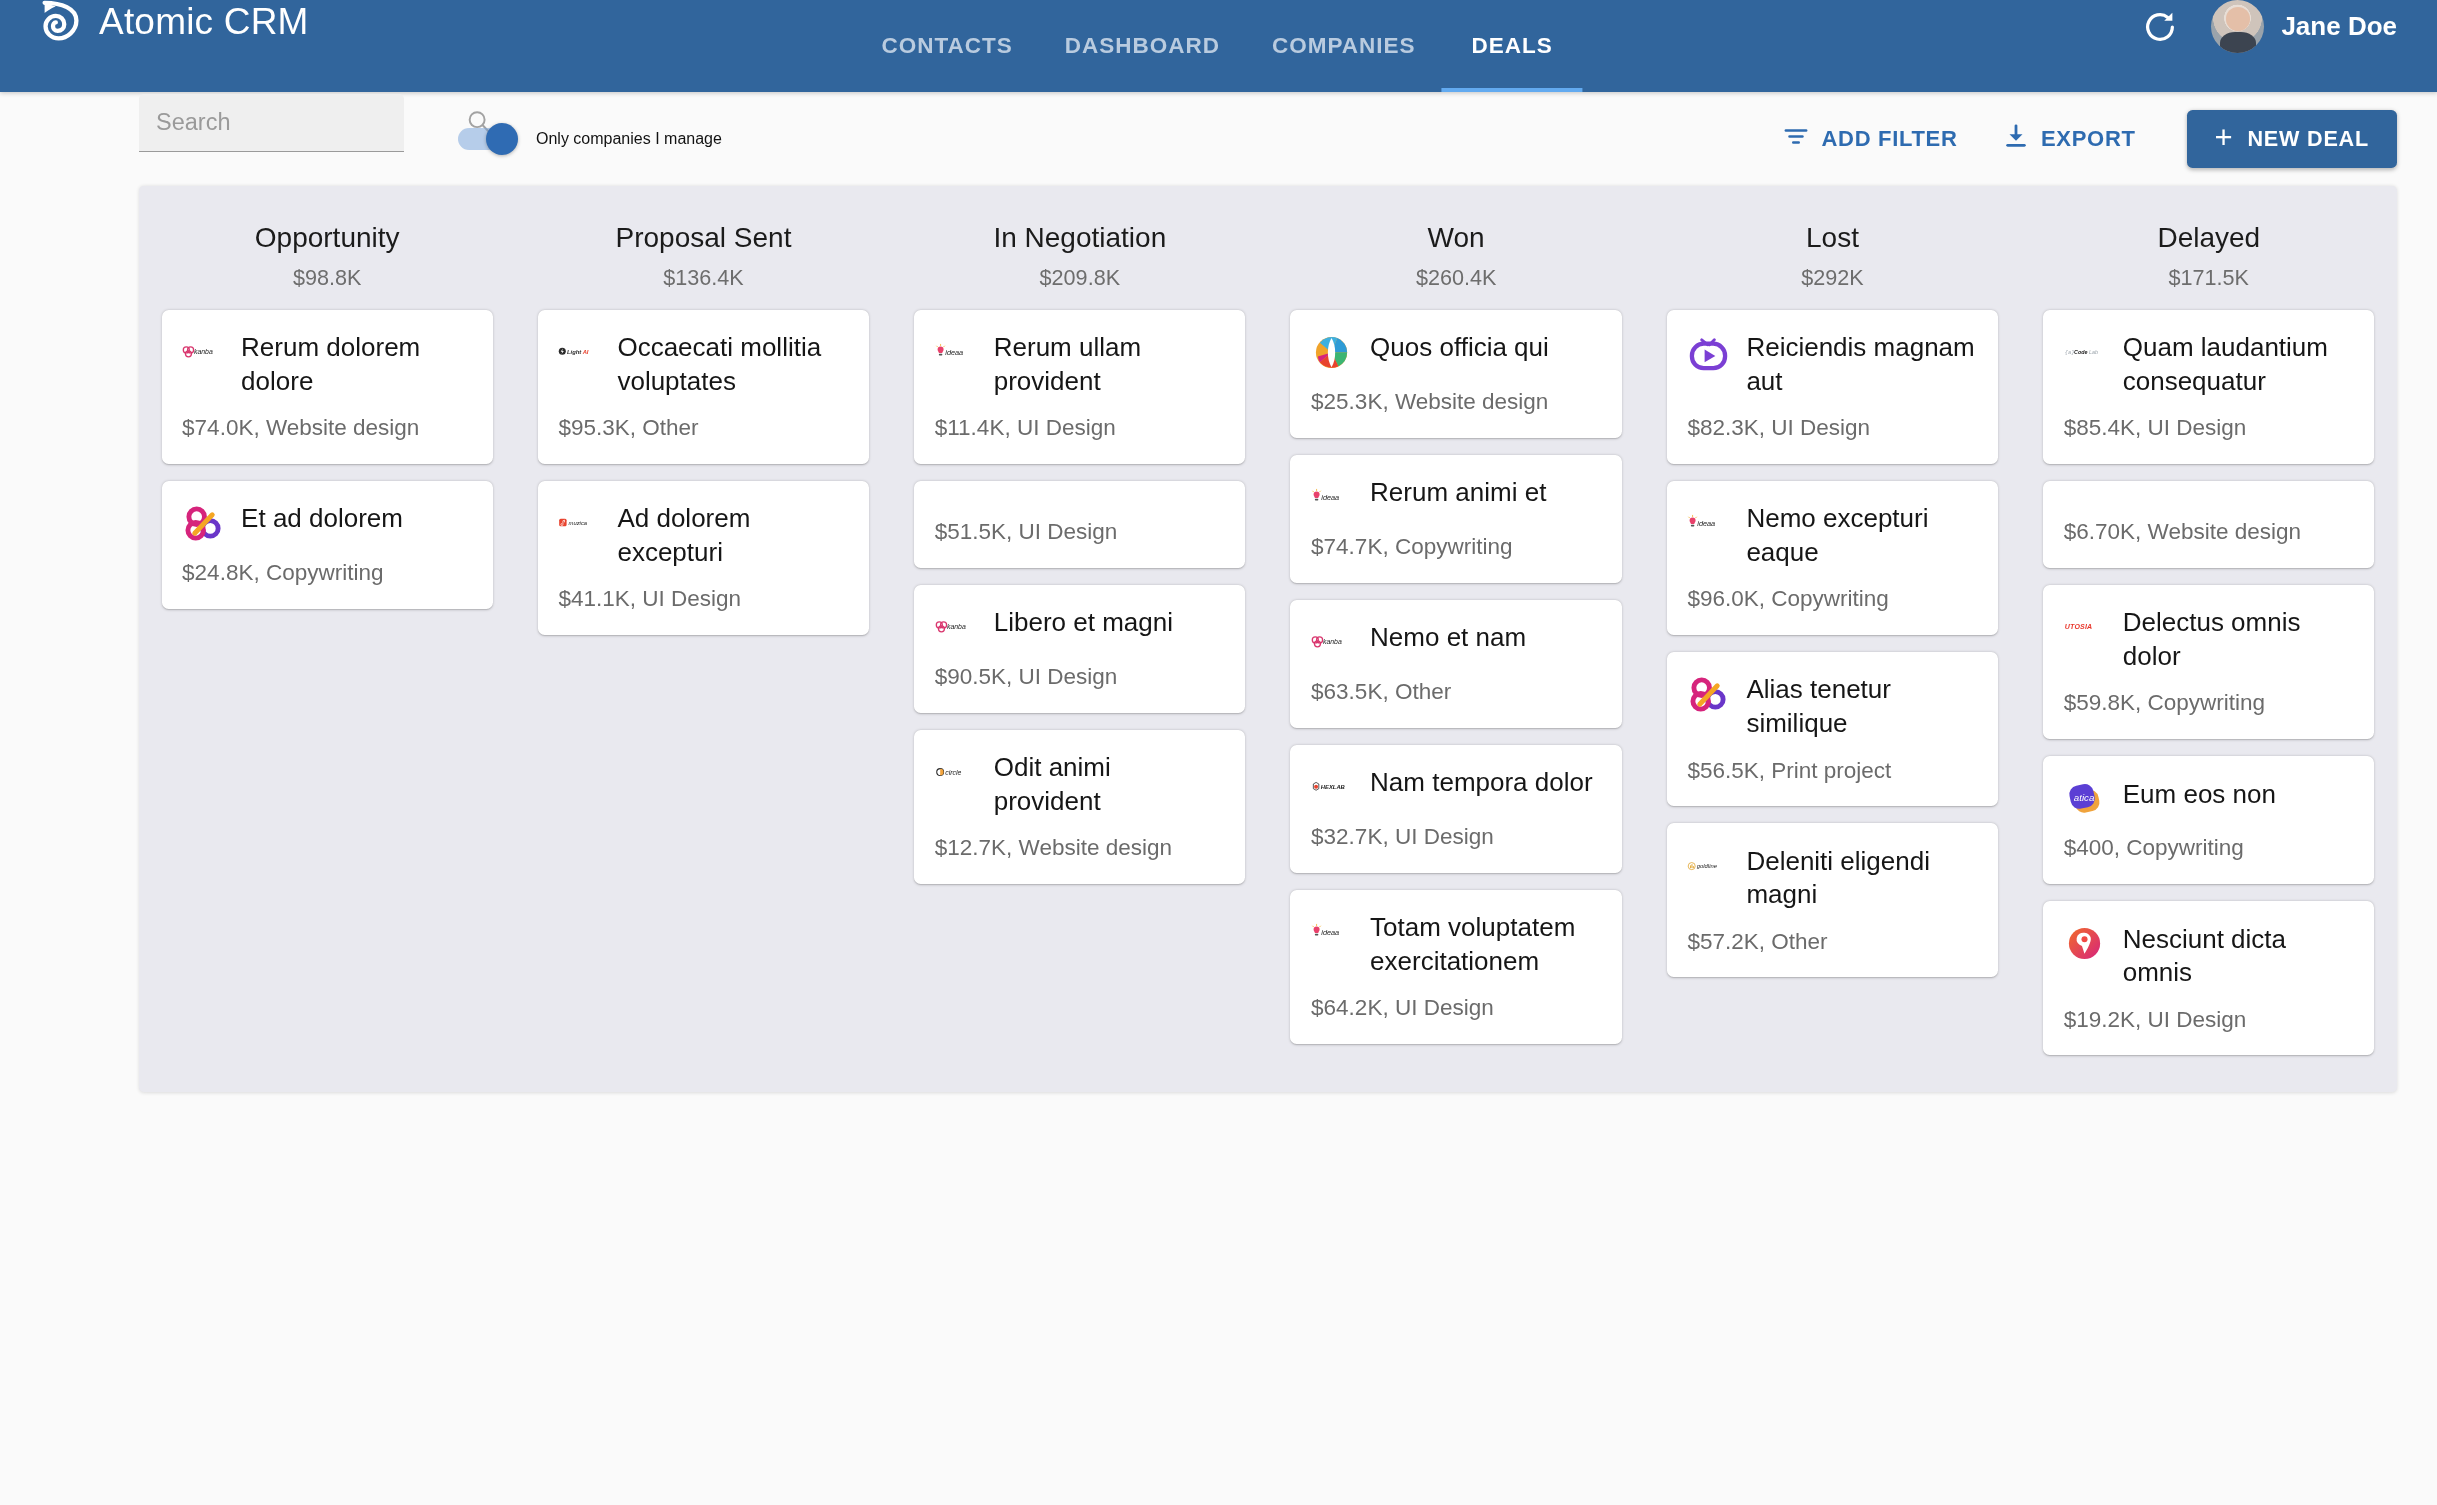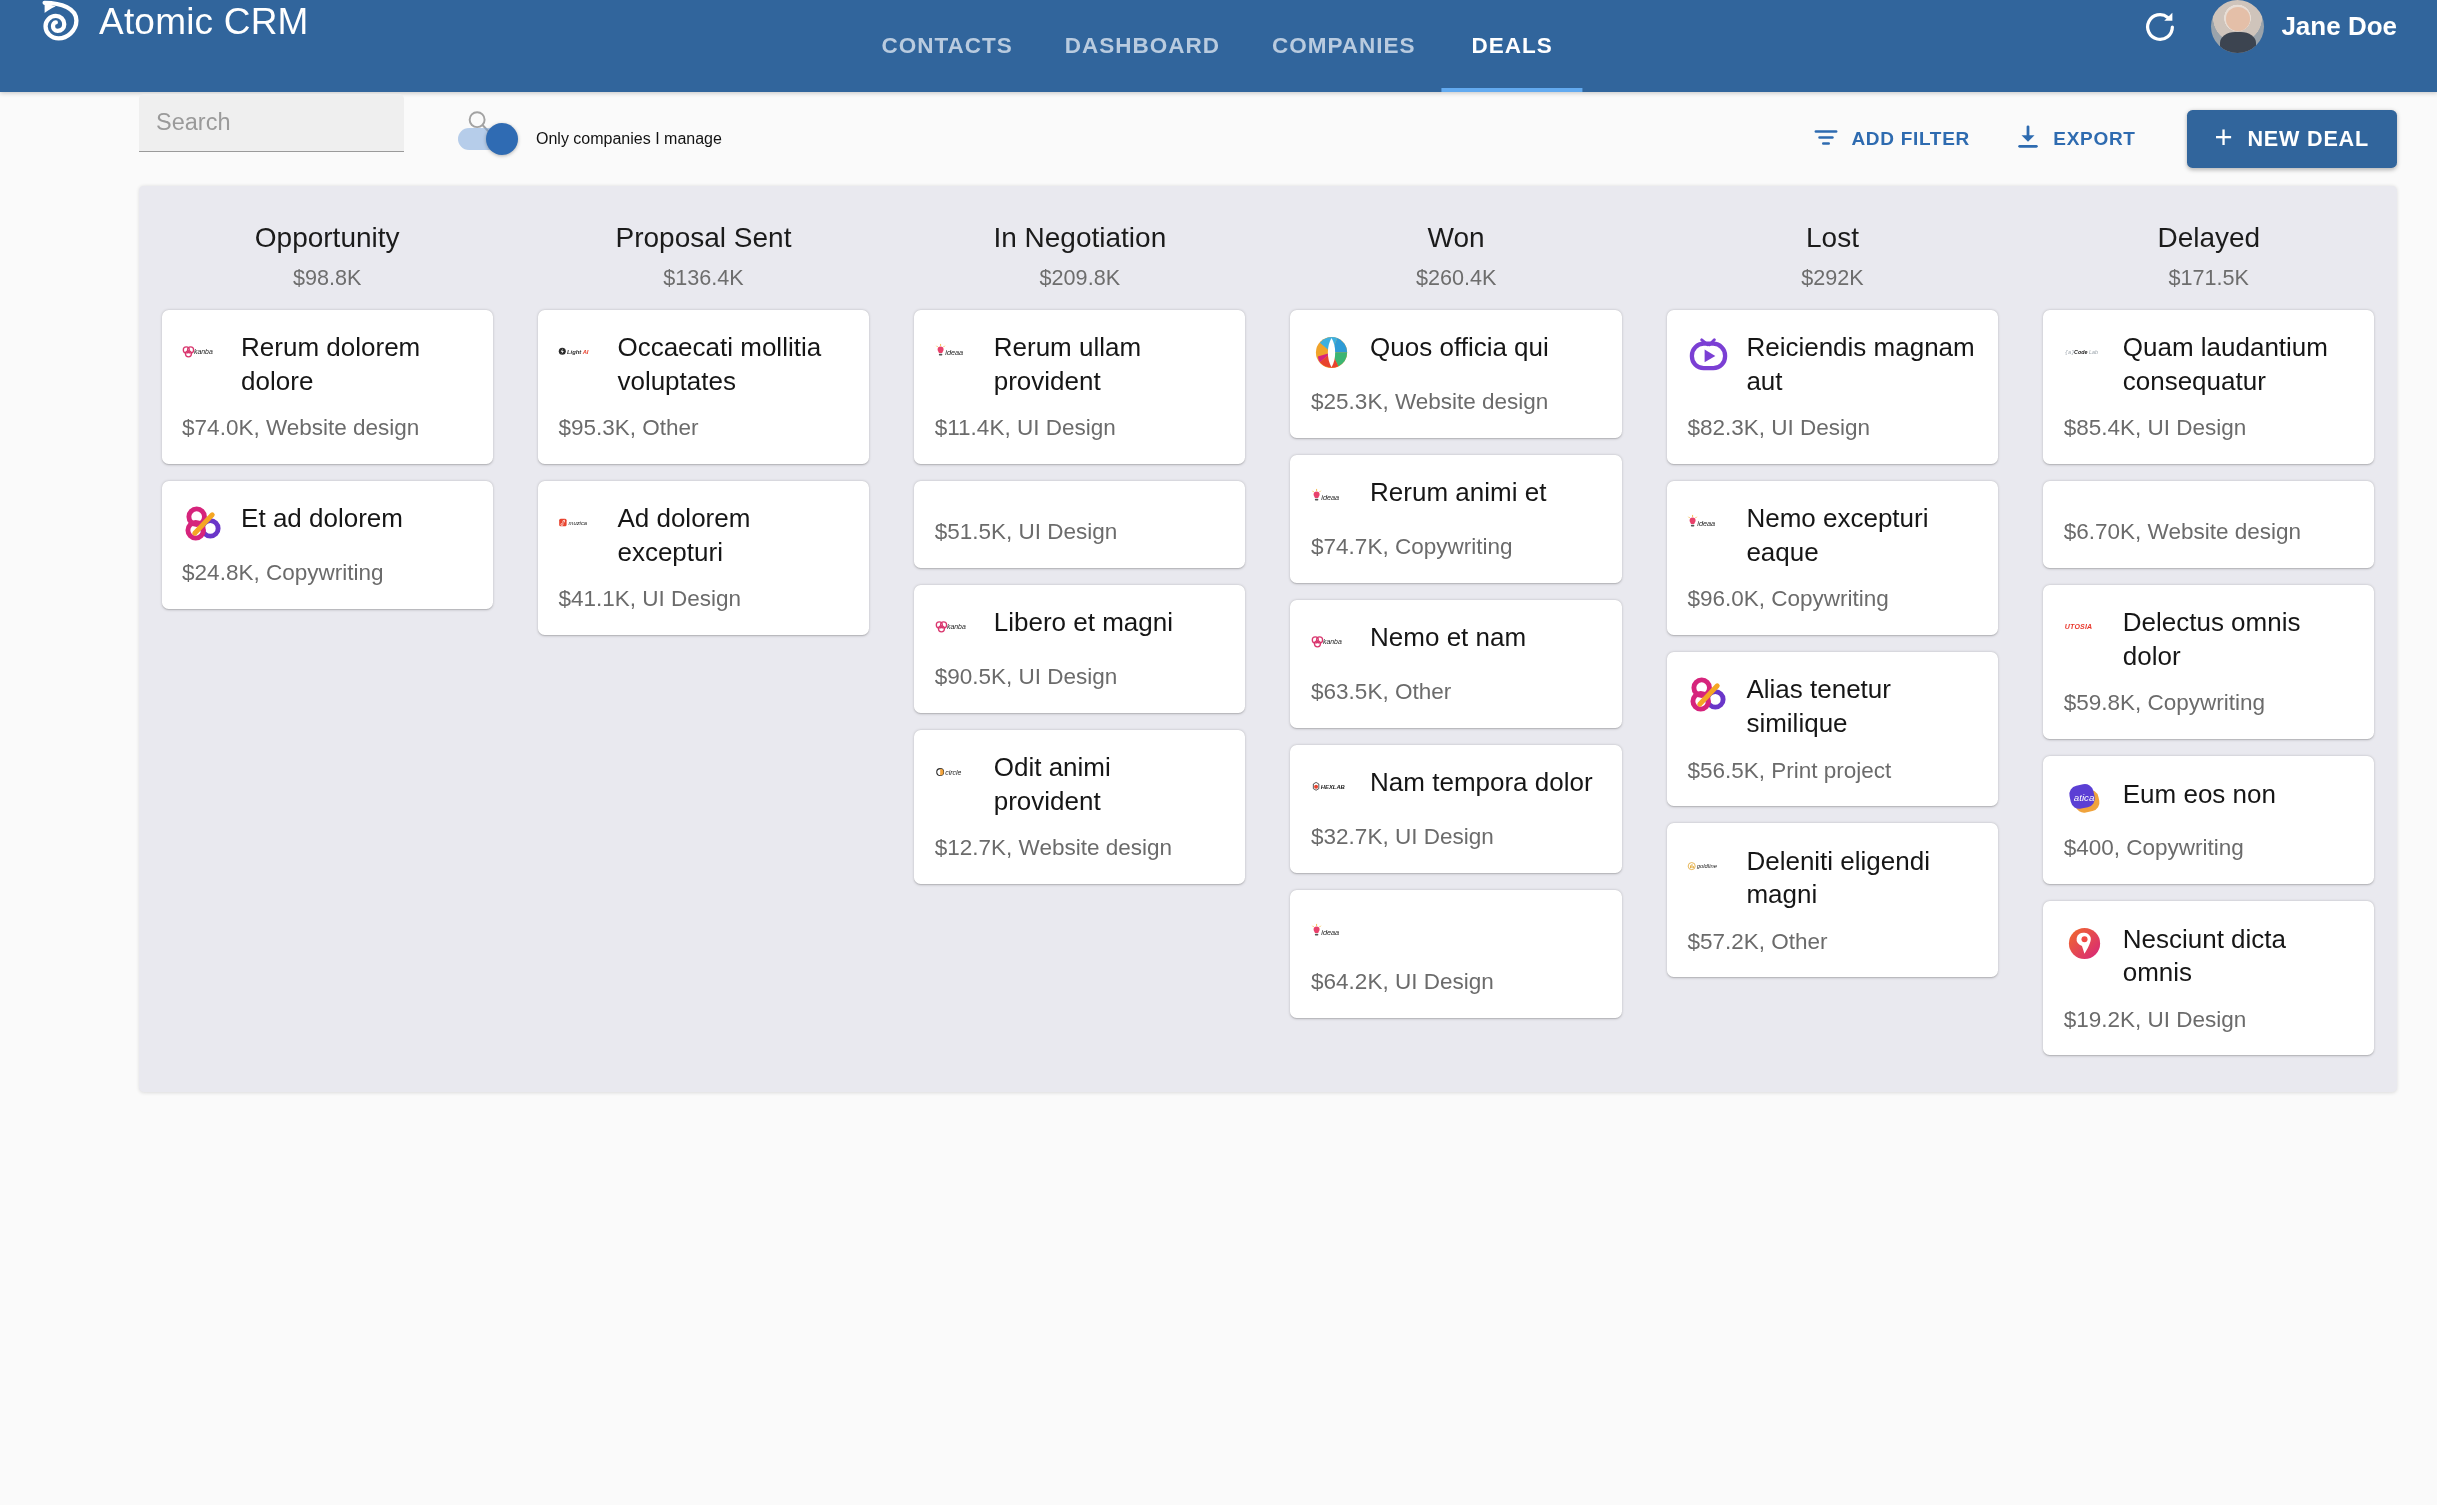--- a/index.html
+++ b/index.html
@@ -90,21 +90,21 @@
     border-radius: 50%; background: #2f6bb3;
     box-shadow: 0 0.9px 3.8px rgba(0,0,0,.28);
   }
   .toggle-label { font-size: 16px; color: #121212; white-space: nowrap; }
 
   .toolbar-right {
     margin-left: auto; display: flex; align-items: center; gap: 34px;
   }
   .tbtn {
     display: flex; align-items: center; gap: 12.2px;
-    color: #2e6bb0; font-size: 19px; font-weight: 700; letter-spacing: 0.7px;
+    color: #2e6bb0; font-size: 22px; font-weight: 700; letter-spacing: 0.7px;
     cursor: pointer; background: none; border: none; font-family: inherit;
     padding: 7.5px 5.6px; white-space: nowrap;
   }
   .tbtn svg { width: 26px; height: 26px; flex: none; }
   .newdeal {
     display: flex; align-items: center; gap: 14px;
     background: #31659c; color: #fff; border: none; cursor: pointer;
     font-family: inherit; font-size: 21.6px; font-weight: 700; letter-spacing: 0.8px;
     padding: 0 28px; height: 58px; border-radius: 5.6px; margin-left: 11.3px;
     box-shadow: 0 1.9px 4.7px rgba(0,0,0,.28); white-space: nowrap;
@@ -440,20 +440,21 @@
                 <path d="M13 6 a7 7 0 0 1 7 7 c0 4 -3 5 -3 8 h-8 c0 -3 -3 -4 -3 -8 a7 7 0 0 1 7 -7z" fill="#e8416b"></path>
       <rect x="9" y="23" width="8" height="4" rx="1.6" fill="#555"></rect>
       <g stroke="#f0a30a" stroke-width="1.6" stroke-linecap="round">
         <line x1="13" y1="1" x2="13" y2="4"></line>
                   <line x1="4" y1="5" x2="6" y2="7"></line>
                   <line x1="22" y1="5" x2="20" y2="7"></line>
                 </g>
       <text x="24" y="25" font-family="Liberation Sans" font-size="17" fill="#1a1a1a">ideaa</text>
               </svg>
             </span>
+         <span class="card-title">Totam voluptatem exercitationem</span>
        </div>
        <div class="card-sub">$64.2K, UI Design</div>
         </div>
       </div>
     </div>
     <div class="col">
       <div class="col-head">
         <div class="col-title">Lost</div>
         <div class="col-total">$292K</div>
       </div>

